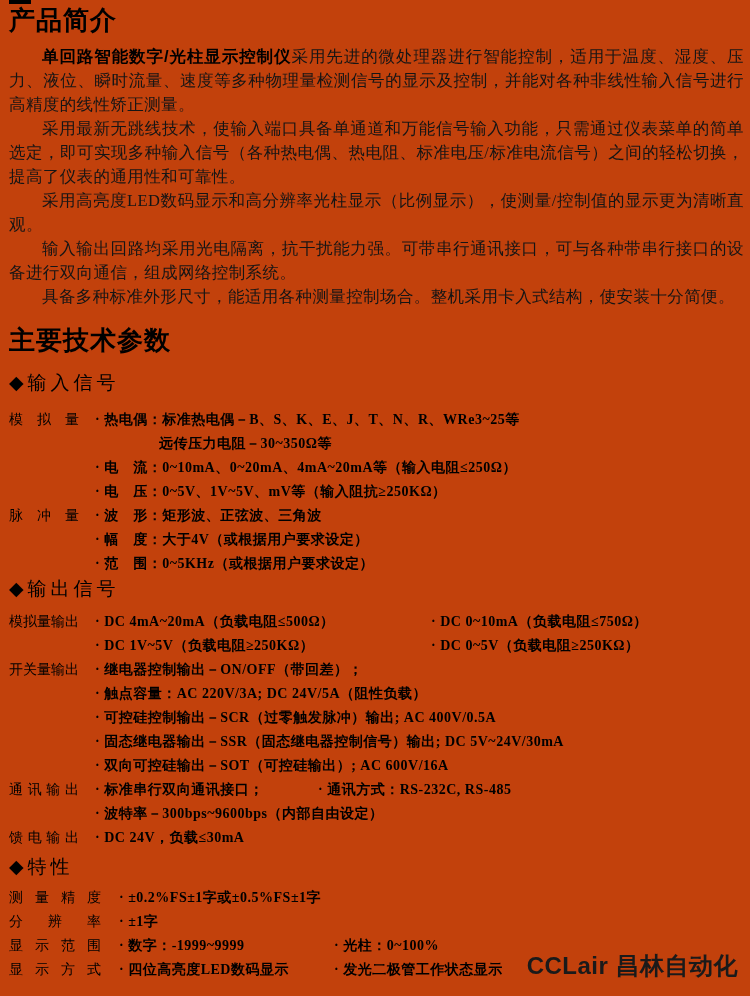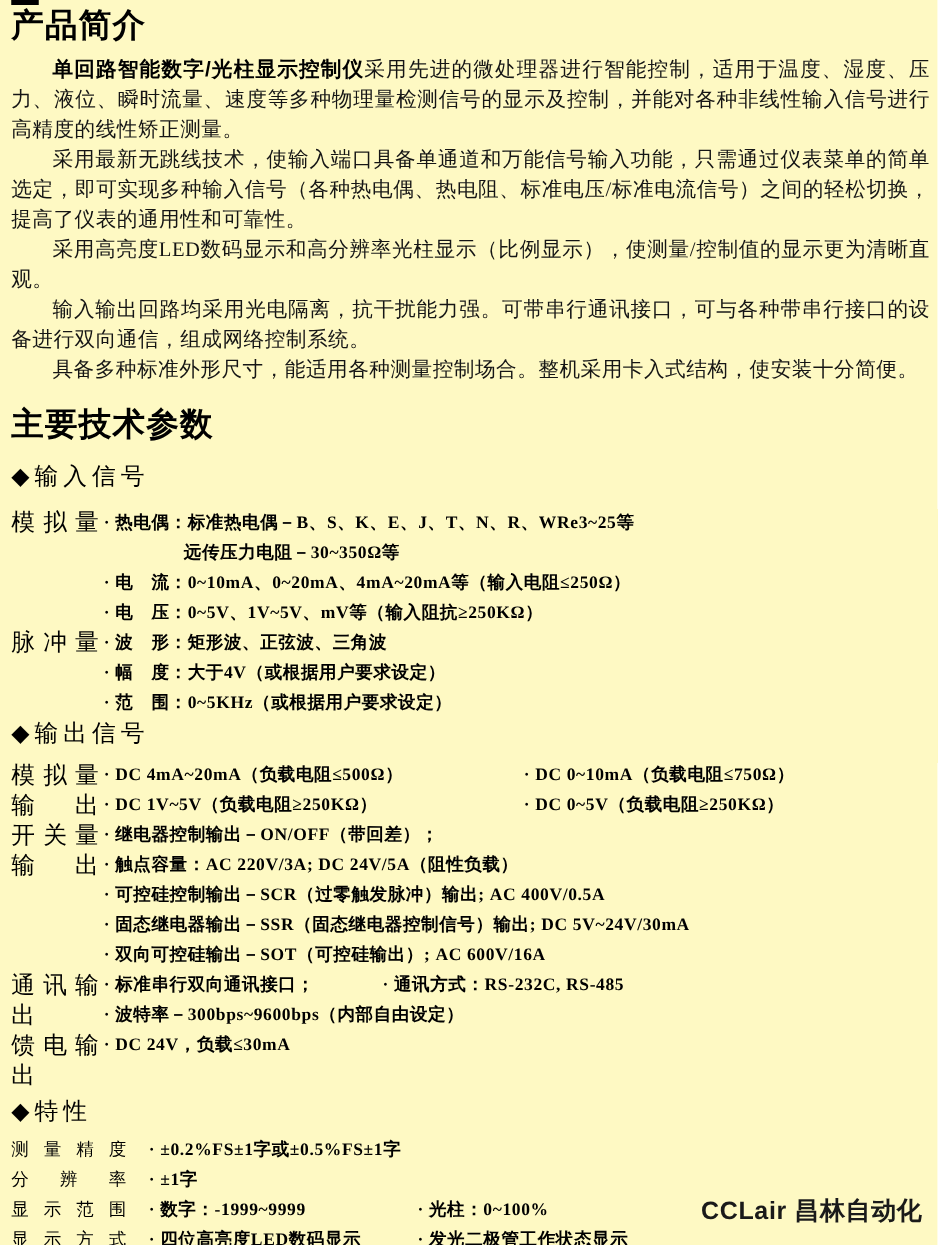--- a/index.html
+++ b/index.html
@@ -1,19 +1,19 @@
 <!DOCTYPE html>
 <html><head>
 <meta charset="utf-8">
 <style>
   html,body{margin:0;padding:0;background:#ffffff;}
   .page{
     position:relative;
     width:750px;height:996px;
-    background:#fef9c3;
+    background:#c2410c;
     overflow:hidden;
     box-sizing:border-box;
     padding:5px 6px 0 9px;
     color:#111;
     font-family:"Liberation Serif","DejaVu Serif",serif;
   }
   .corner-artifact{position:absolute;left:9px;top:0;width:22px;height:4px;background:#000;}
   h1{
     font-family:"Liberation Sans","DejaVu Sans",sans-serif;
     font-size:26px;line-height:31px;font-weight:bold;color:#000;
@@ -29,36 +29,36 @@
     font-weight:bold;color:#000;
   }
   h2.subhead{
     font-size:19px;line-height:26px;font-weight:normal;color:#000;
     margin:14px 0 12px 0;letter-spacing:4px;
   }
   h2.subhead.tight{margin-top:0;margin-bottom:8px;}
   h2.subhead.feat-h{margin-top:4px;margin-bottom:6px;}
   .prow{display:flex;align-items:flex-start;}
   .plabel{
-    width:70px;margin-right:4px;flex-shrink:0;
-    font-size:19px;line-height:24px;color:#000;
+    width:70px;margin-right:16px;flex-shrink:0;
+    font-size:14px;line-height:24px;color:#000;
     text-align:justify;text-align-last:justify;
   }
   .feat .plabel{width:92px;margin-right:18px;font-size:14px;}
   .pitems{flex:1;min-width:0;}
   .pline{display:flex;font-size:14px;line-height:24px;letter-spacing:0.5px;color:#000;}
   .pline .t{white-space:nowrap;font-weight:bold;}
   .c336{width:336px;flex-shrink:0;}
   .c223{width:223px;flex-shrink:0;}
   .c215{width:215px;flex-shrink:0;}
   .ind{padding-left:64px;text-align:right;}
   .brand{
     position:absolute;right:12px;bottom:14px;
     font-family:"Liberation Sans","DejaVu Sans",sans-serif;
-    font-weight:bold;font-size:20px;letter-spacing:0.5px;color:#1a1a1a;
+    font-weight:bold;font-size:24px;letter-spacing:0.5px;color:#1a1a1a;
   }
 </style>
 </head>
 <body>
 
 <div class="page">
   <div class="corner-artifact"></div>
 
   <h1>产品简介</h1>
 

